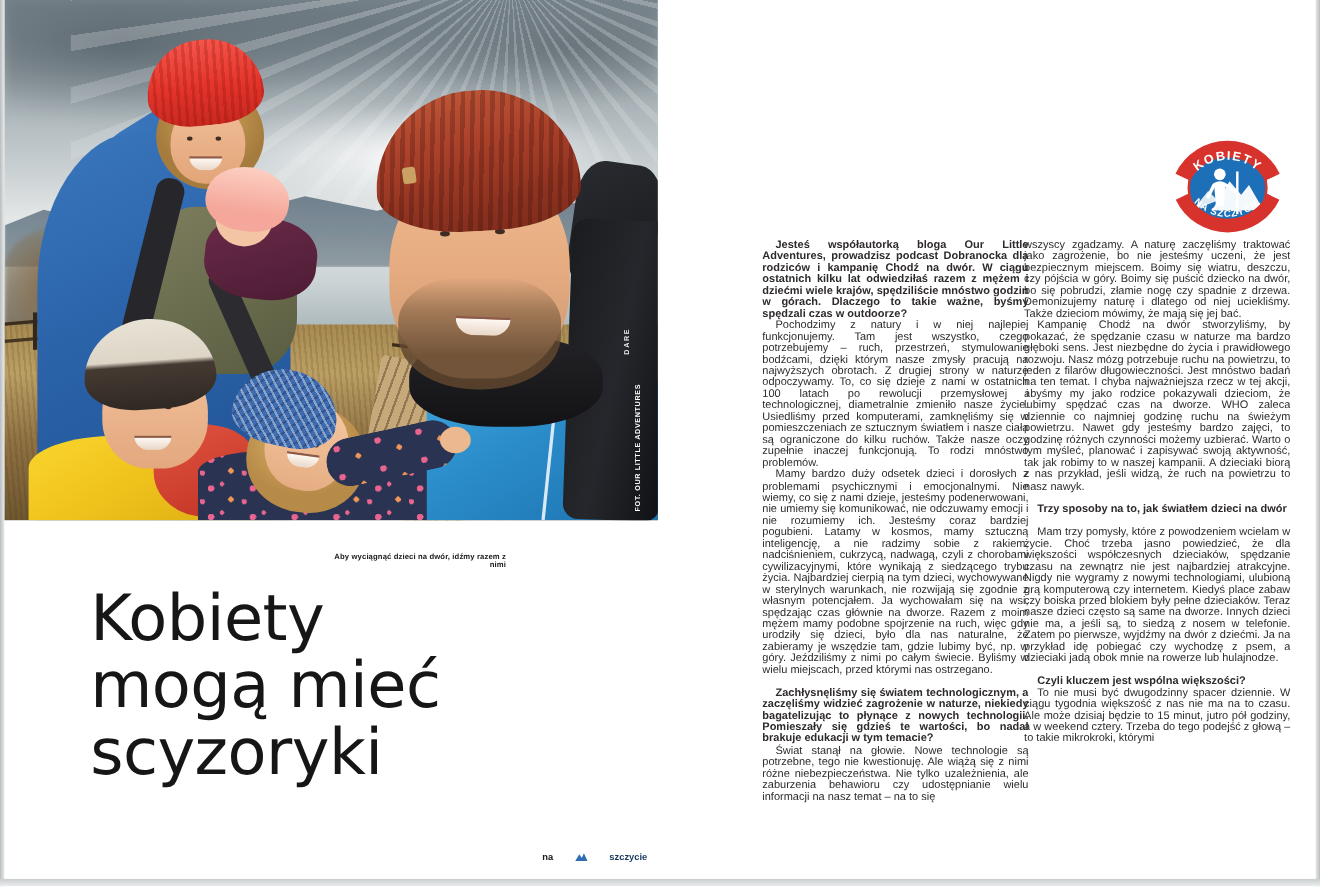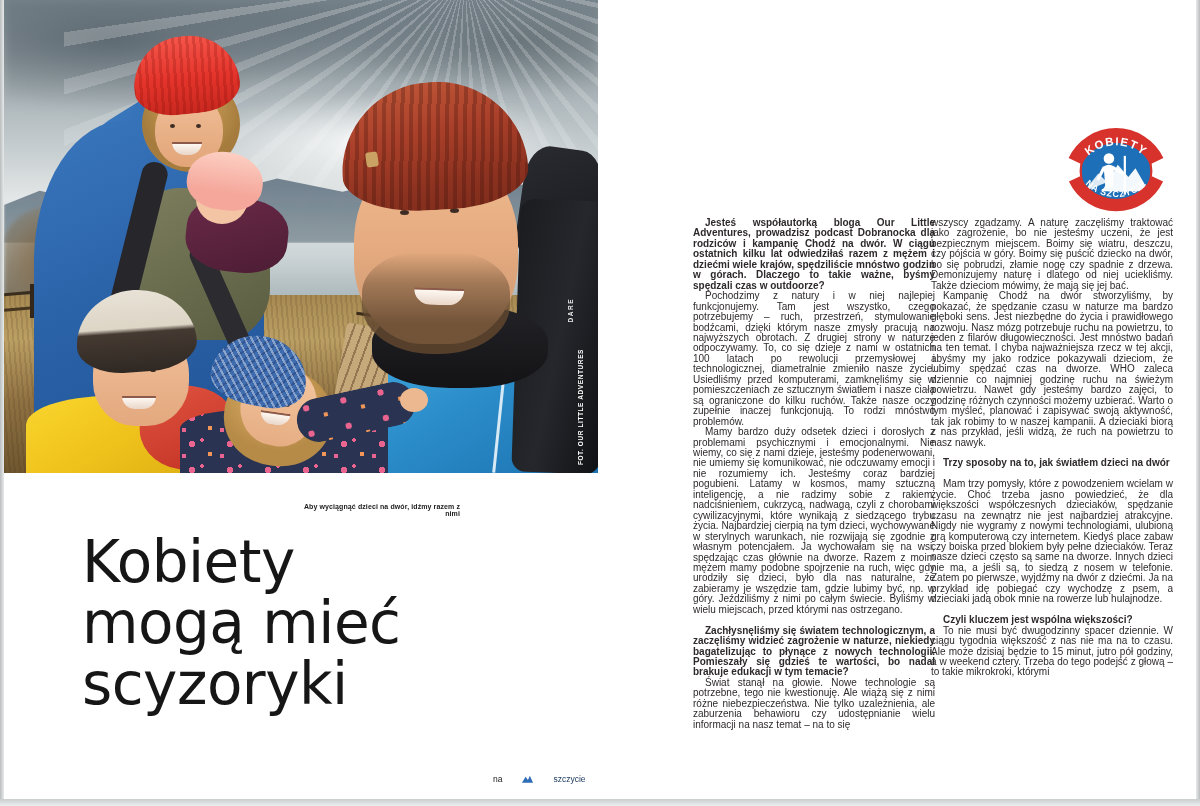--- a/index.html
+++ b/index.html
@@ -134,21 +134,21 @@
     color:#fff;font-size:6.5px;font-weight:600;letter-spacing:.6px;text-transform:uppercase;}
 
   
   .caption{position:absolute;left:296px;top:496px;width:160px;text-align:right;
     font-size:7px;font-weight:700;color:#1c1a1b;letter-spacing:.1px;}
   .title{position:absolute;left:78px;top:532px;margin:0;
     font-family:"DejaVu Sans",sans-serif;font-weight:500;font-size:58px;line-height:61px;
     color:#171616;letter-spacing:-.5px;}
   .title span{display:block;}
   .footer-logo{position:absolute;left:489px;top:774px;display:flex;align-items:flex-start;gap:19px;
-    font-size:8.5px;font-weight:400;}
+    font-size:8.5px;font-weight:700;}
   .footer-logo .w1{color:#1b1b1b;}
   .footer-logo .w2{color:#17365c;}
 
   
   .header{position:absolute;left:656px;top:70px;margin:0;
     font-size:15.5px;line-height:29px;font-weight:700;color:#2b282a;letter-spacing:.1px;}
   .header p{margin:0;}
   .badge{position:absolute;left:1059px;top:117px;width:106px;height:106px;}
   .cols{position:absolute;top:218px;height:556px;overflow:hidden;width:242px;}
   .col1{left:689px;}

